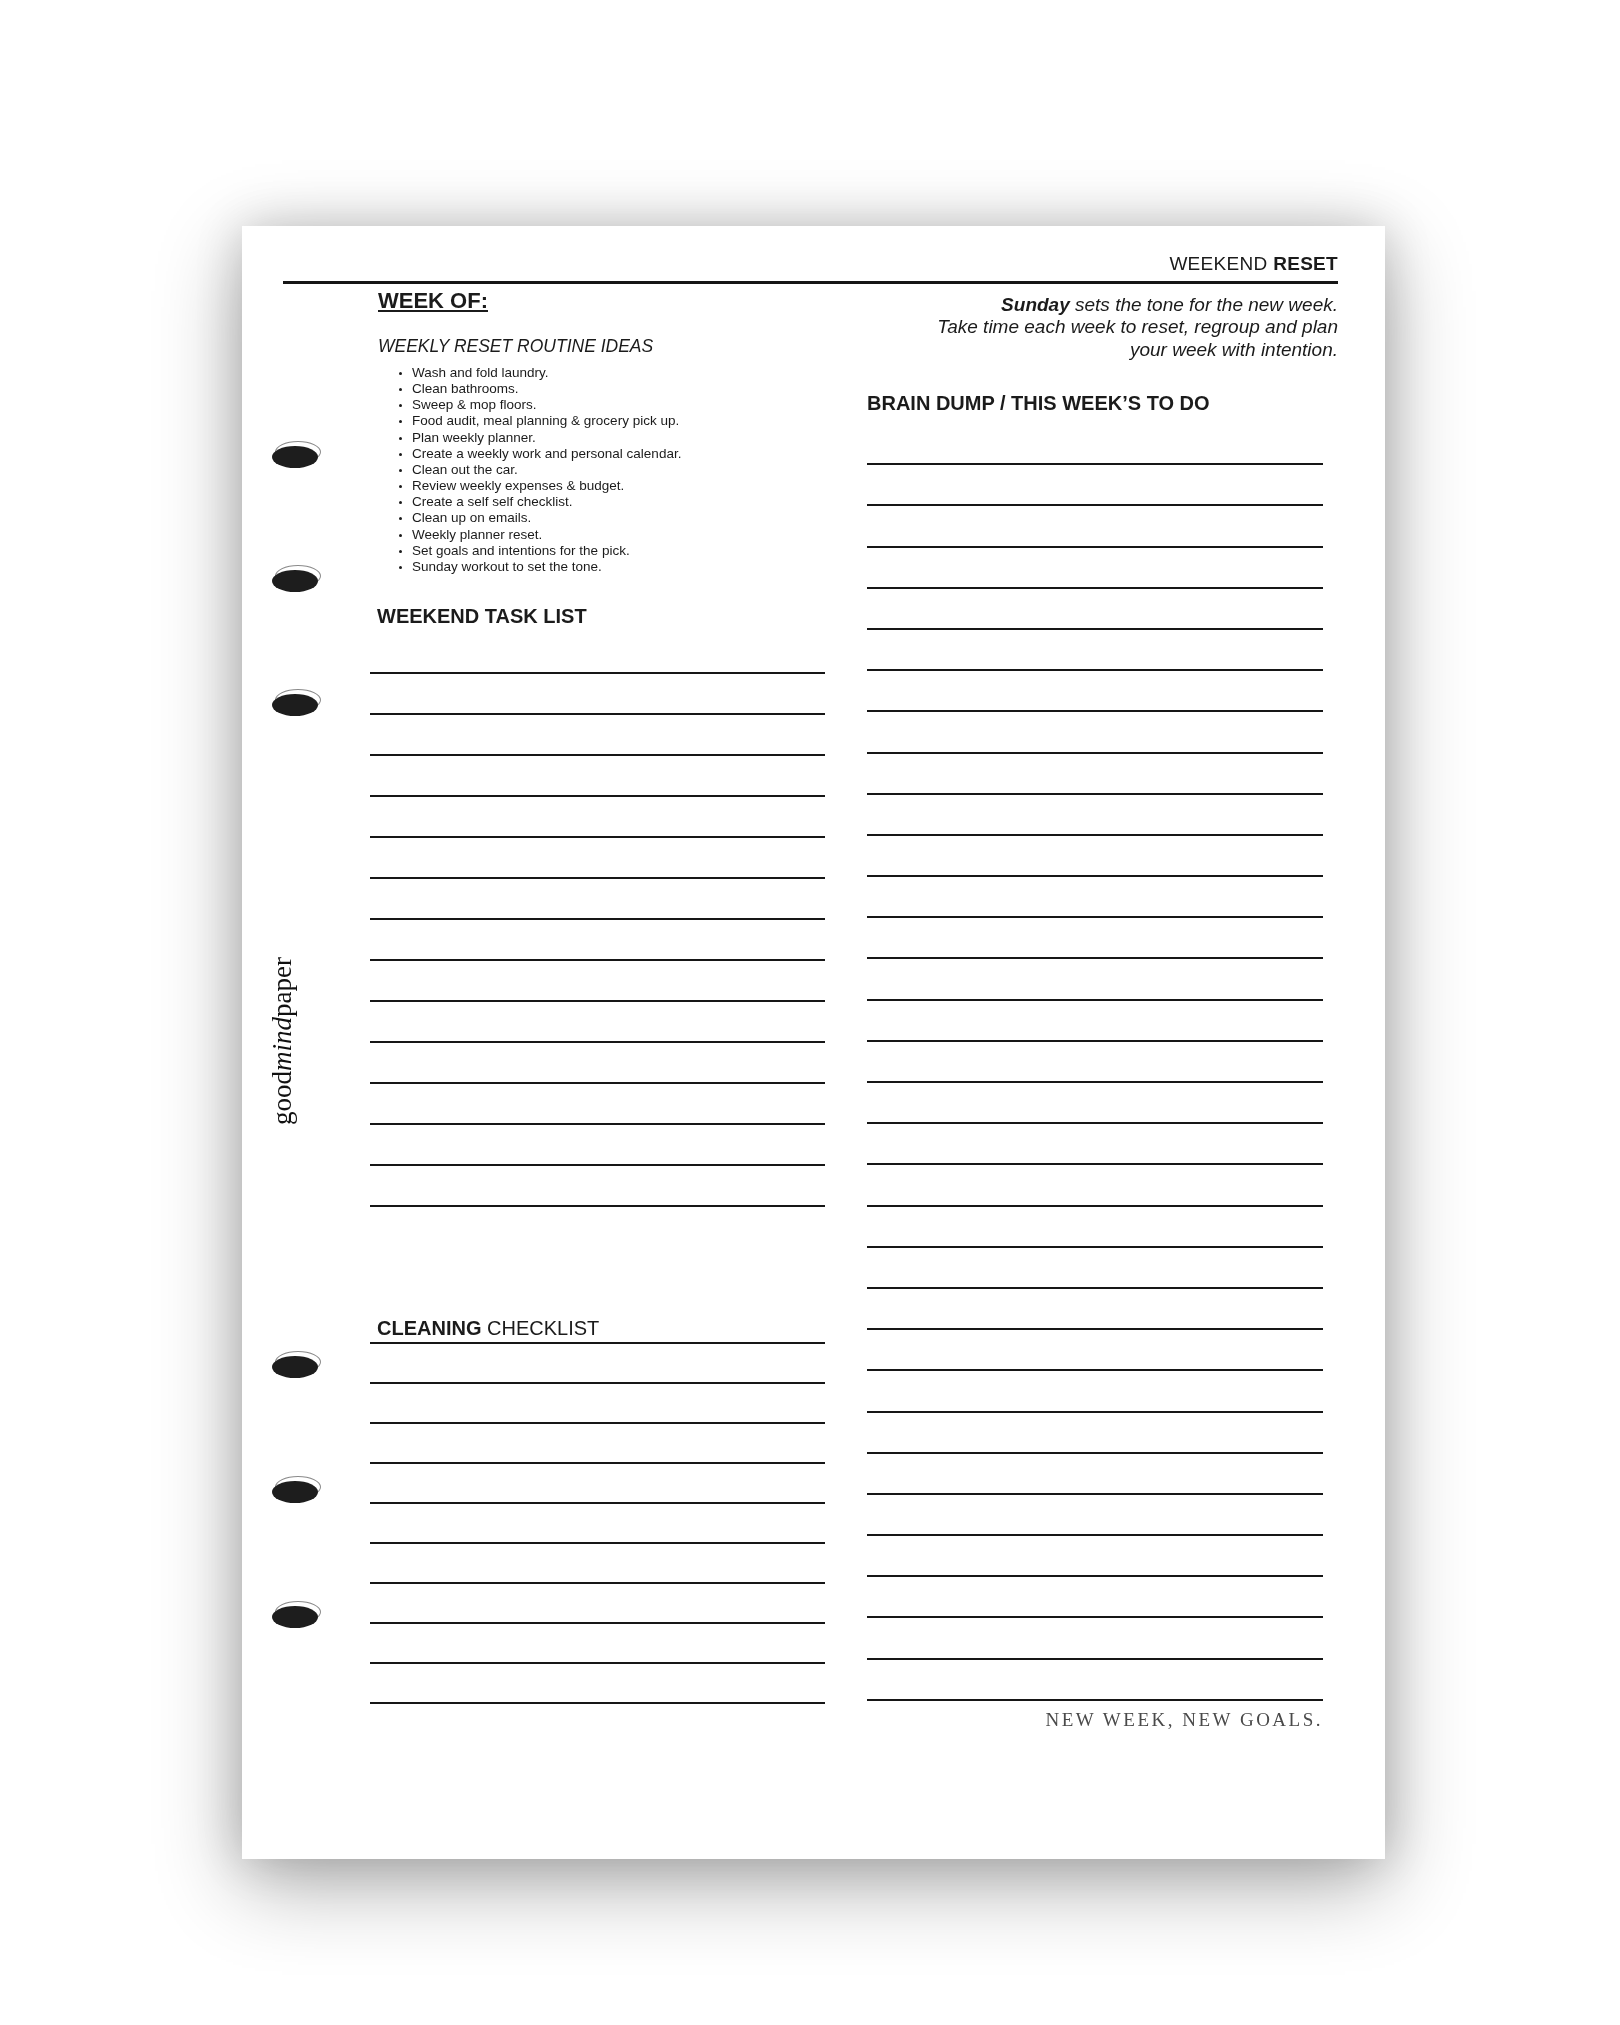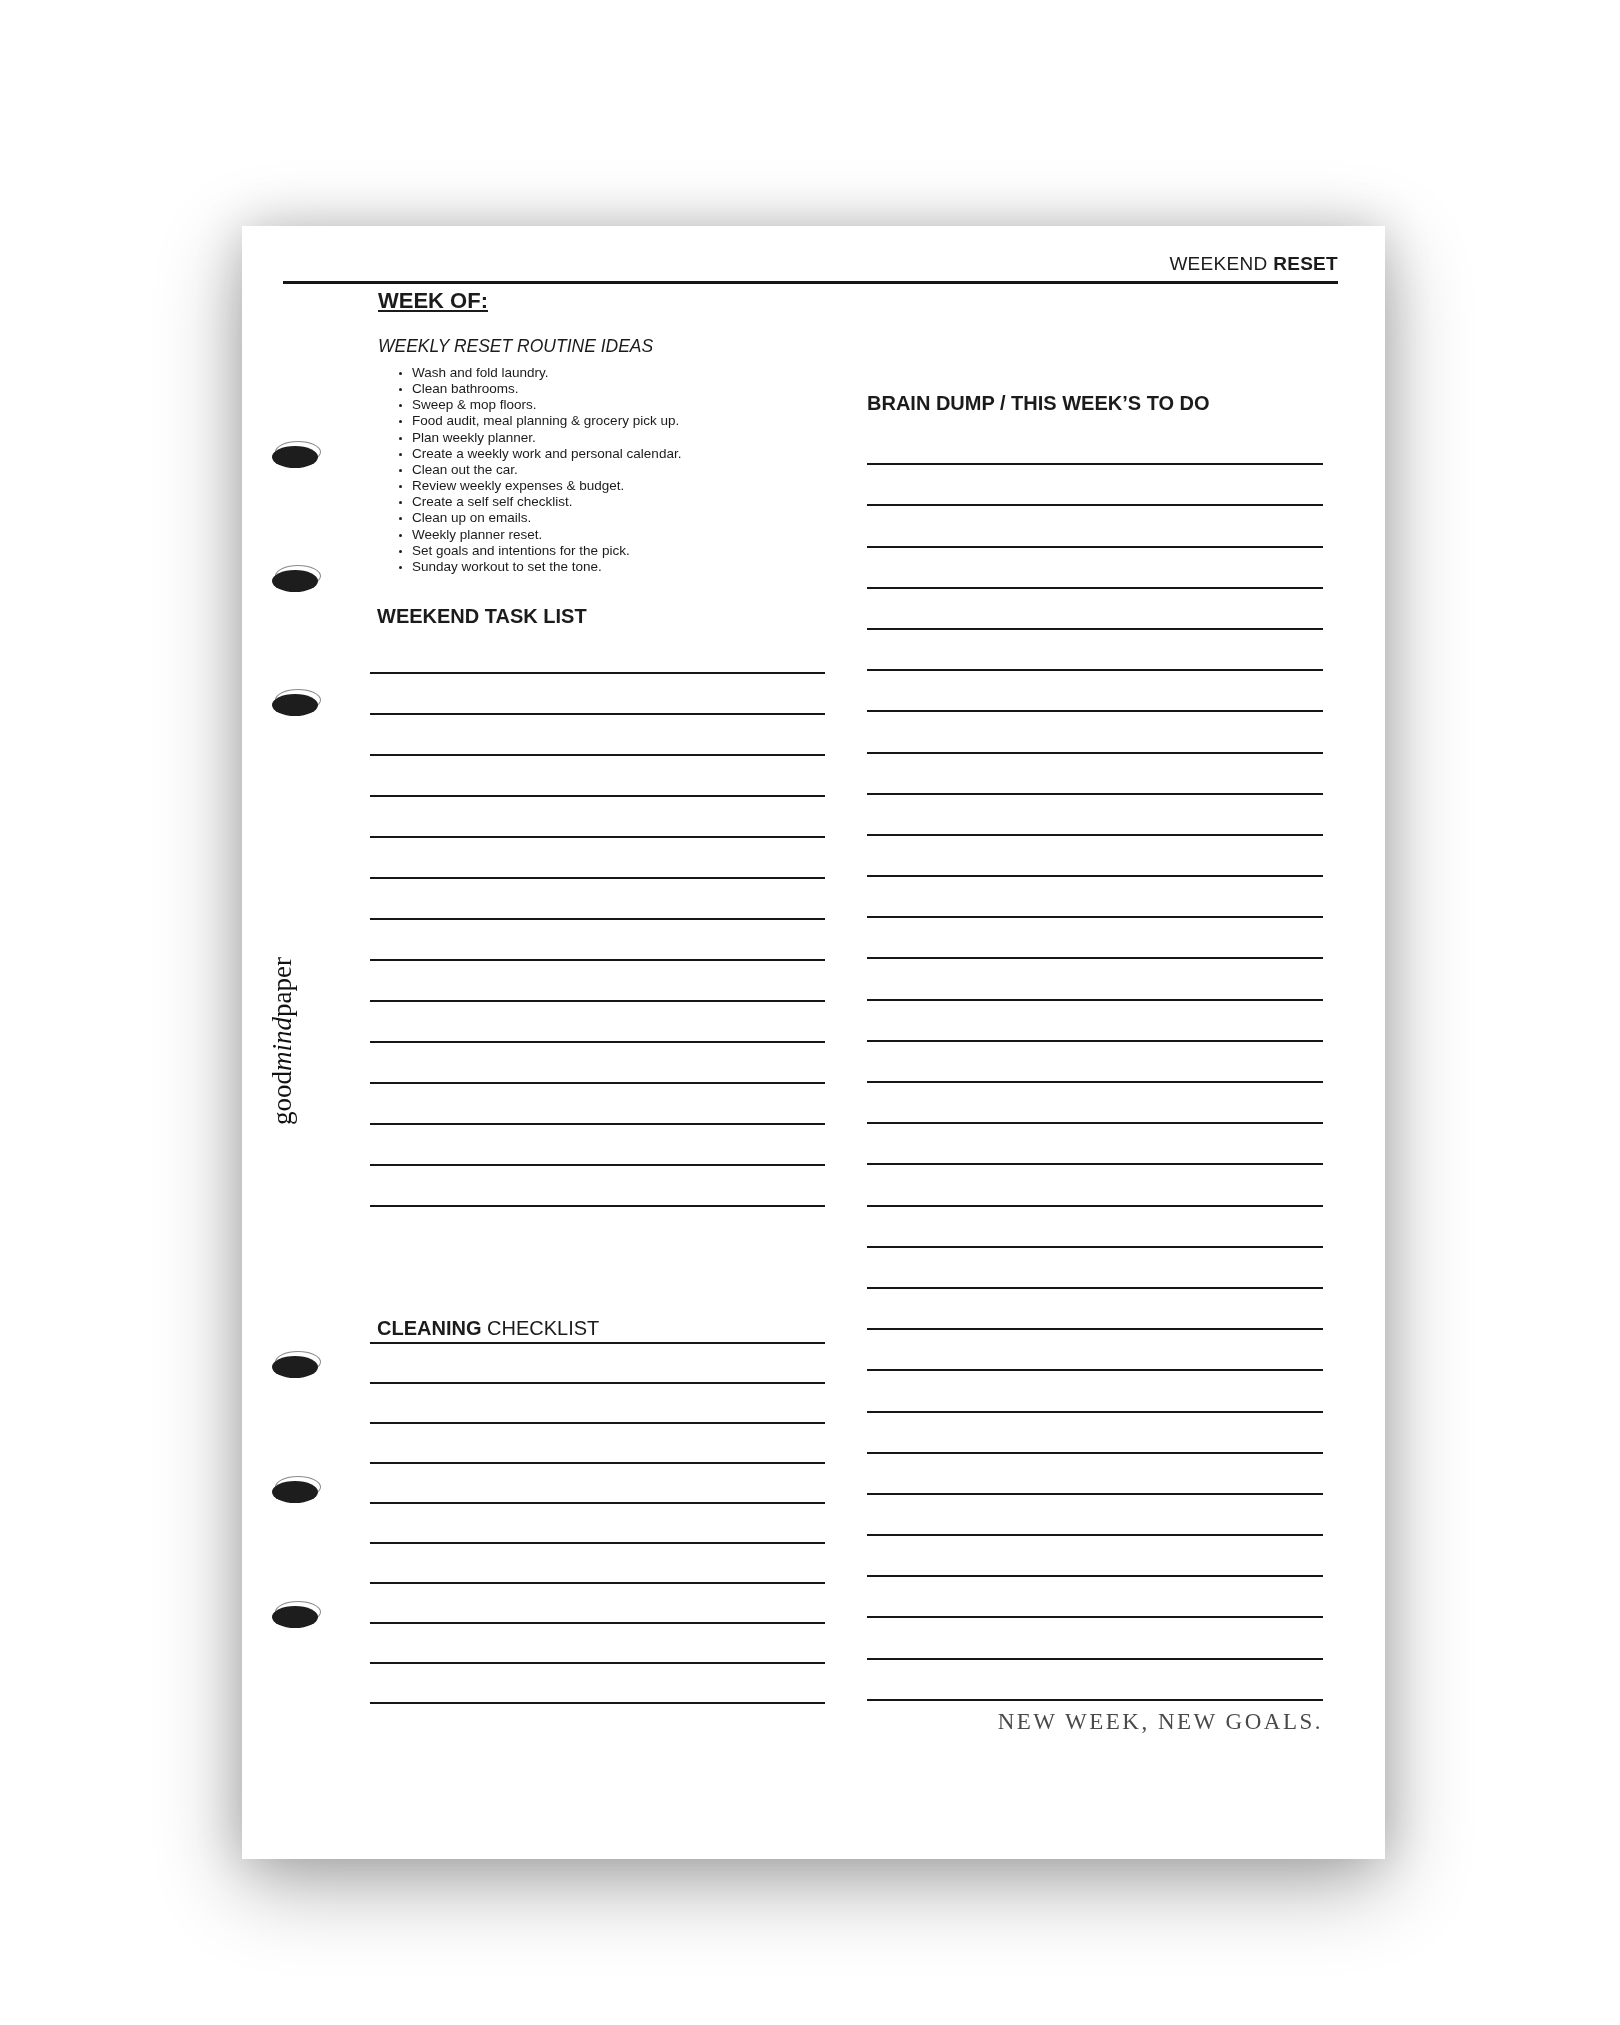--- a/index.html
+++ b/index.html
@@ -49,21 +49,21 @@
   
   .intro-note{
     position:absolute;top:68px;right:47px;width:470px;text-align:right;
     font-size:19px;font-style:italic;line-height:22.4px;
   }
   .intro-note b{font-weight:700;}
   .brain-title{position:absolute;left:625px;top:166px;font-size:20px;font-weight:700;}
   .footer-tagline{
     position:absolute;top:1483px;right:62px;
     font-family:"Liberation Serif","DejaVu Serif",serif;
-    font-size:23px;letter-spacing:2.5px;color:#4a4a4a;white-space:nowrap;
+    font-size:19px;letter-spacing:2.5px;color:#4a4a4a;white-space:nowrap;
   }
   
   .brand-logo{
     position:absolute;left:20px;top:733px;height:164px;width:40px;
     display:flex;align-items:center;justify-content:center;
     writing-mode:vertical-rl;transform:rotate(180deg);
     font-family:"Liberation Serif","DejaVu Serif",serif;
     font-size:27px;color:#111;white-space:nowrap;
   }
   .brand-logo i{font-style:italic;}
@@ -135,20 +135,25 @@
         <div class="line"></div>
         <div class="line"></div>
         <div class="line"></div>
         <div class="line"></div>
         <div class="line"></div>
         <div class="line"></div>
         <div class="line"></div>
         <div class="line"></div>
       </div>
 
+    <div class="intro-note">
+      <div><b>Sunday</b><span> sets the tone for the new week.</span></div>
+      <div>Take time each week to reset, regroup and plan</div>
+      <div>your week with intention.</div>
+    </div>
 
     <div class="brain-title">BRAIN DUMP / THIS WEEK’S TO DO</div>
     <div class="lines brain-lines">
 
     <div class="line"></div>
         <div class="line"></div>
         <div class="line"></div>
         <div class="line"></div>
         <div class="line"></div>
         <div class="line"></div>

